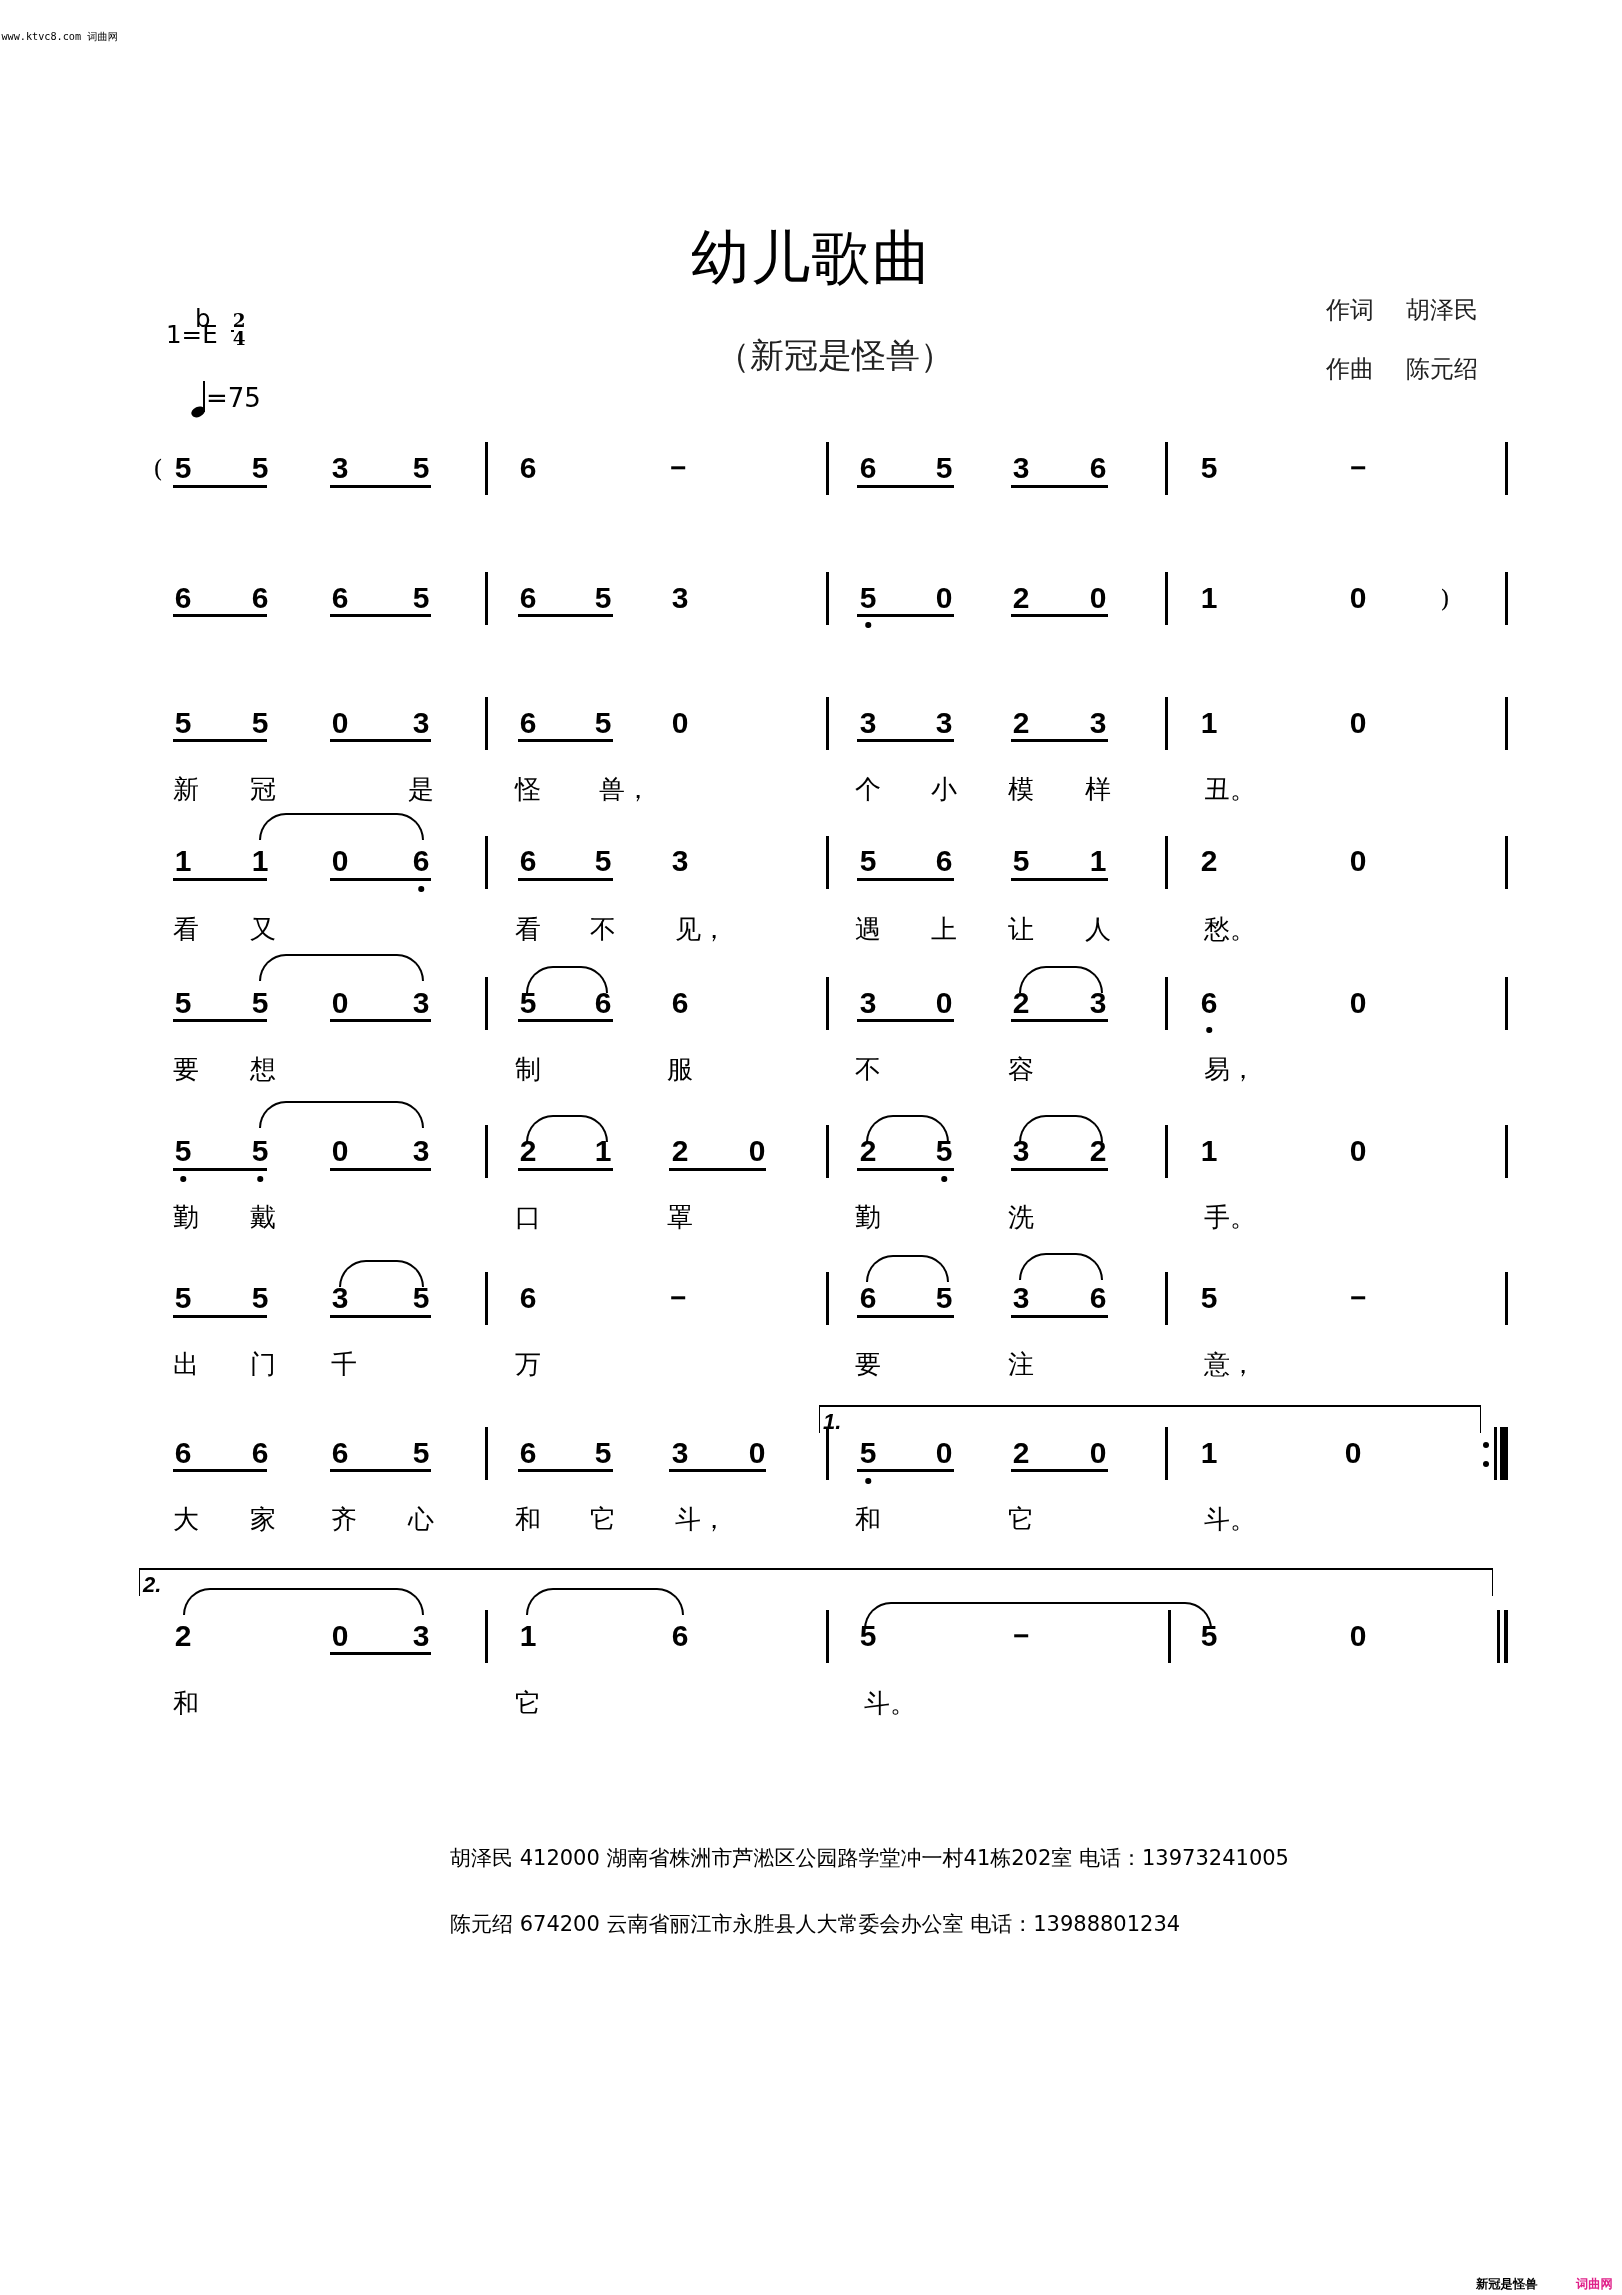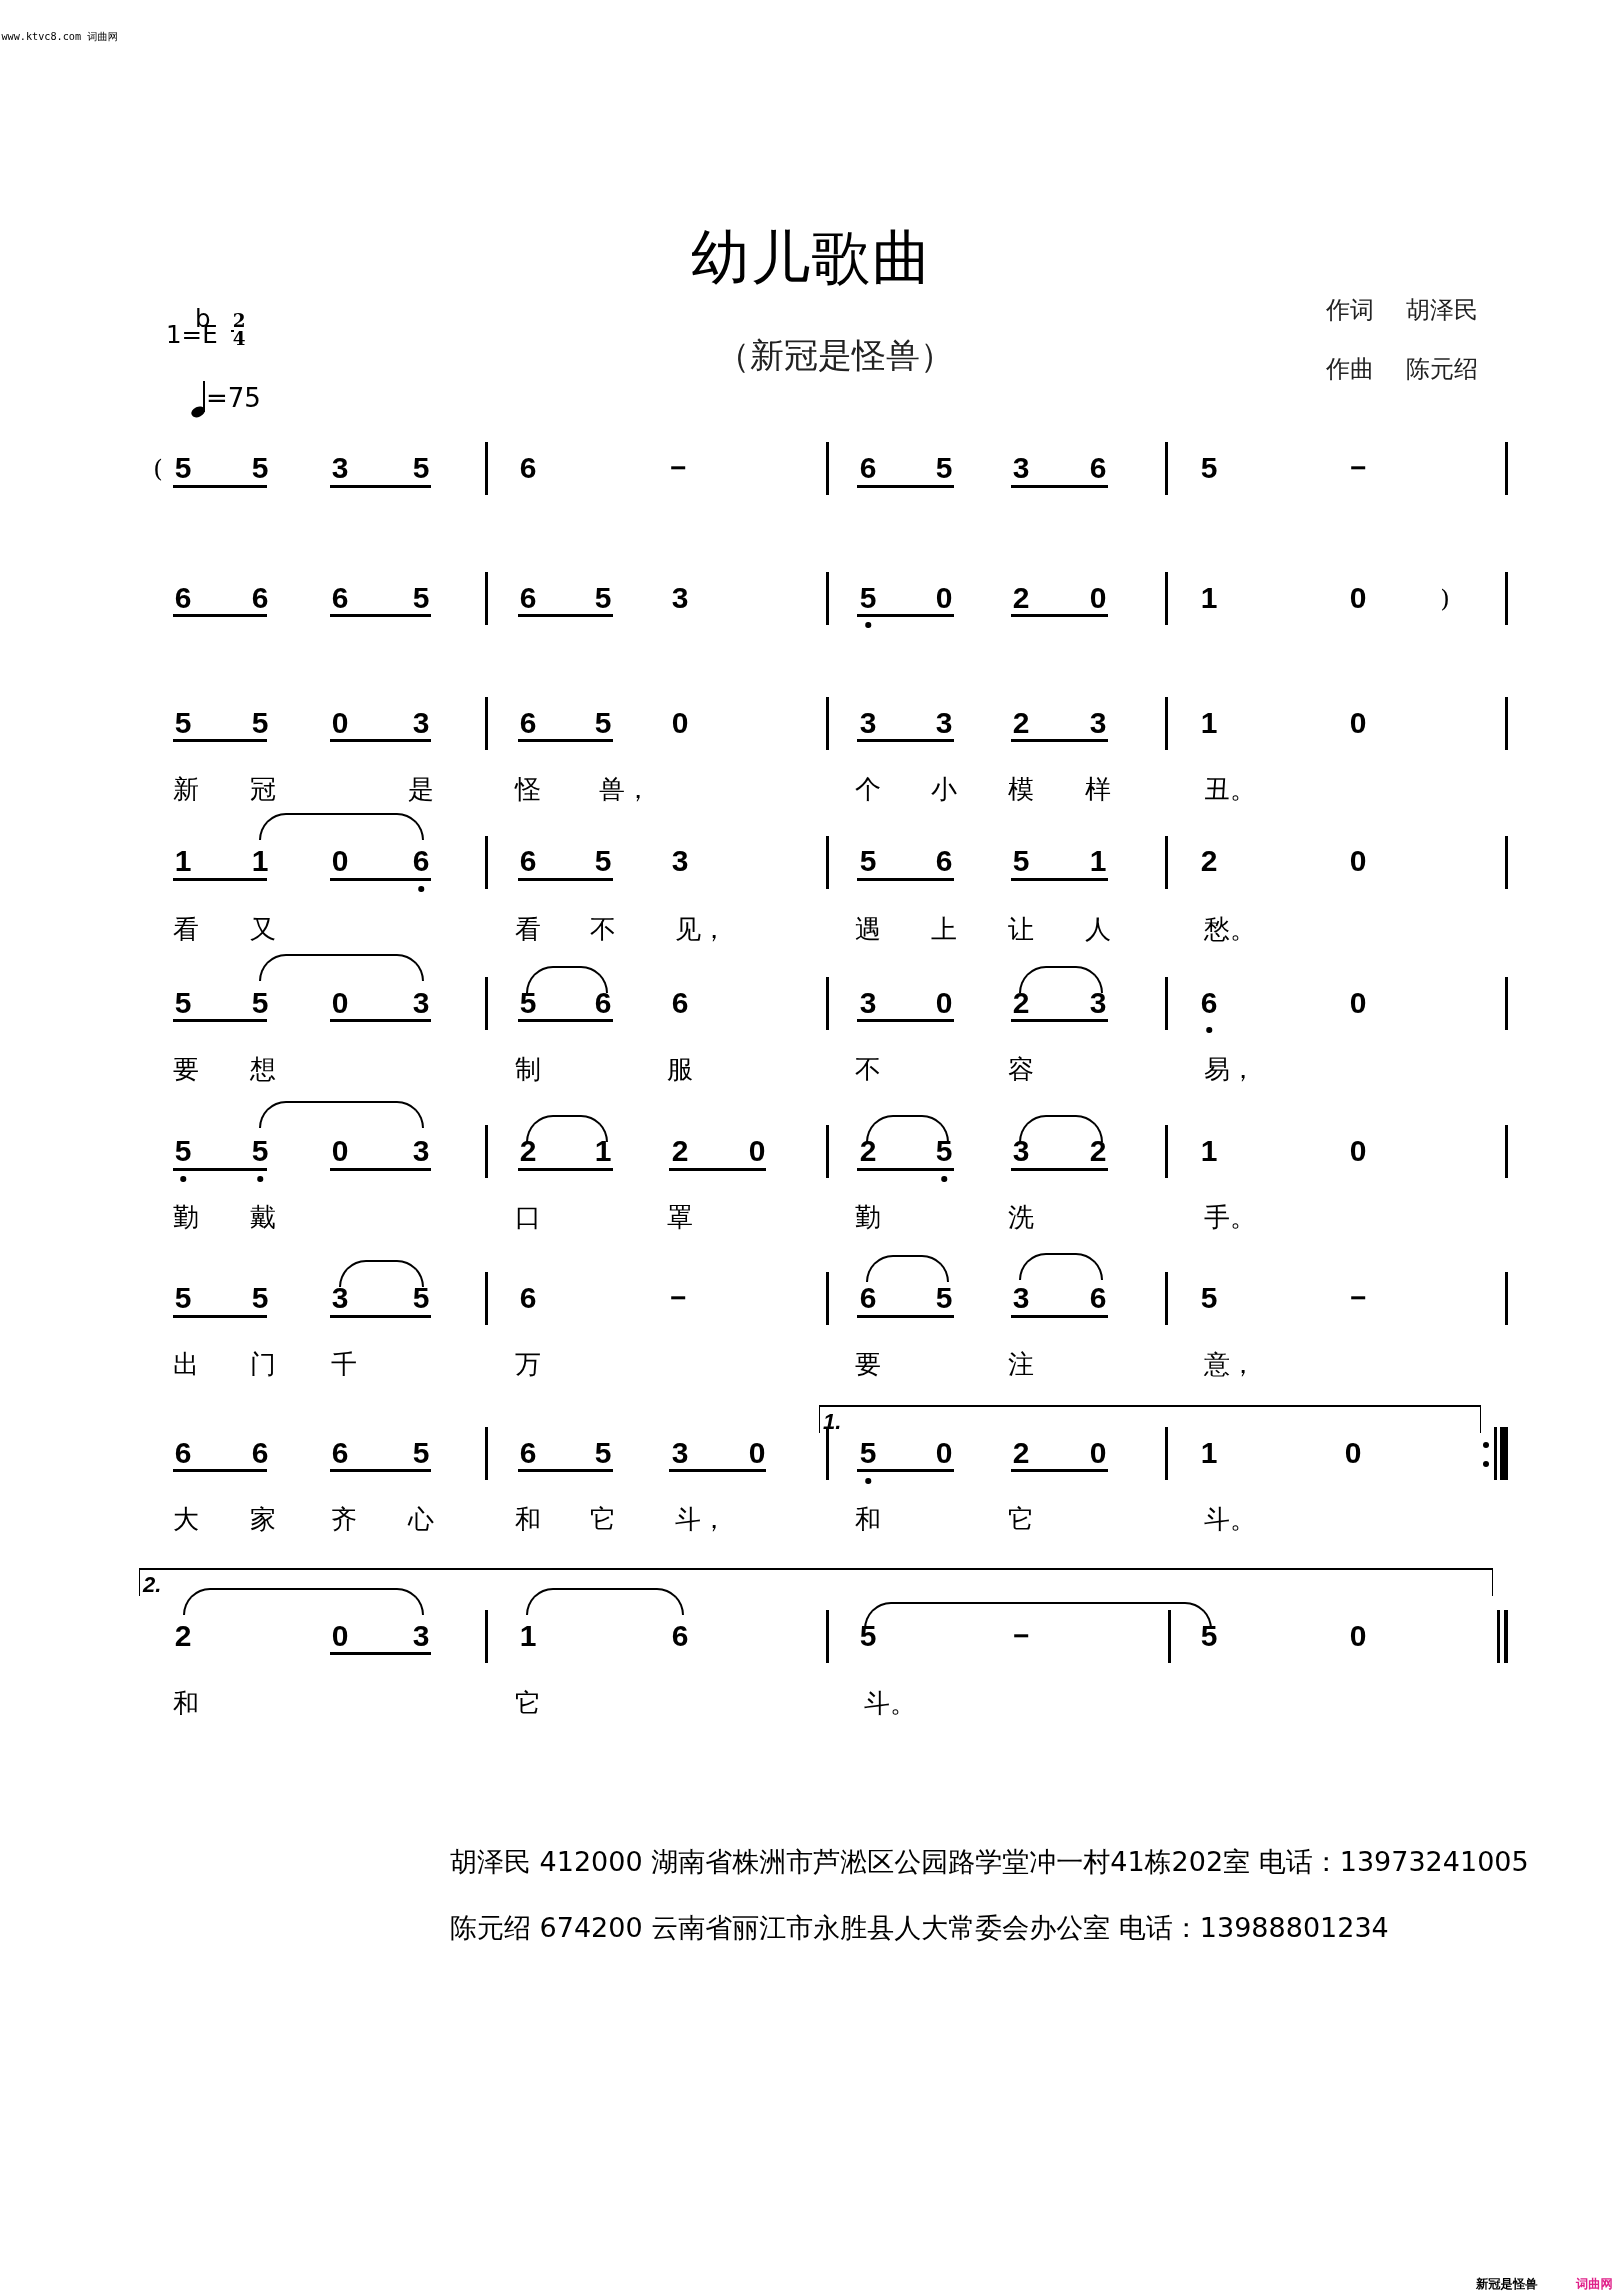--- a/index.html
+++ b/index.html
@@ -28,21 +28,21 @@
   .uline { position:absolute; height:3.4px; background:#000; }
   .dot { position:absolute; width:5.5px; height:5.5px; border-radius:50%; background:#000; transform:translate(-50%,0); }
   .bar { position:absolute; width:3.4px; background:#000; }
   .paren { position:absolute; font-size:24.5px; transform:translate(-50%,-50%); font-family:"DejaVu Serif", serif; }
   .slur { position:absolute; border:2.7px solid #000; border-bottom:none; border-radius:27px 27px 0 0; }
   .lyric { position:absolute; transform:translate(-50%,-50%); font-size:26px; font-family:"DejaVu Serif", serif; }
   .lyric.left { transform:translate(0,-50%); }
   .volta { position:absolute; border-top:2px solid #000; border-left:1.4px solid #000; border-right:1.4px solid #000; }
   .volta-label { position:absolute; font-weight:bold; font-style:italic; font-size:22px; font-family:"Liberation Sans", sans-serif; }
   .repeat-dot { position:absolute; width:6.1px; height:6.1px; border-radius:50%; background:#000; }
-  .footer-line { left:450px; font-size:27px; font-family:"DejaVu Sans", sans-serif; }
+  .footer-line { left:450px; font-size:21px; font-family:"DejaVu Sans", sans-serif; }
   .watermark { top:2276px; font-size:12.3px; font-weight:bold; }
 </style>
 </head>
 <body>
 
 <div class="abs site-mark">www.ktvc8.com 词曲网</div>
 
 <div class="abs title">幼儿歌曲</div>
 <div class="abs subtitle">（新冠是怪兽）</div>
 

